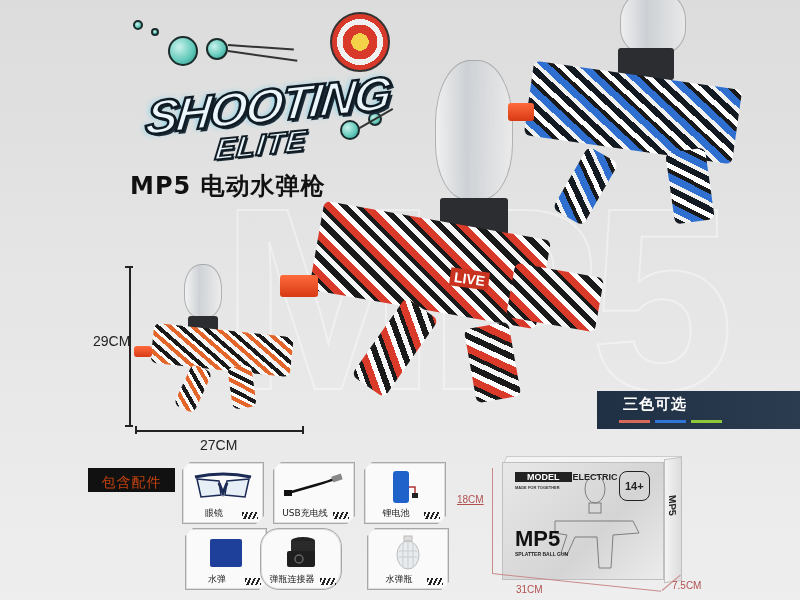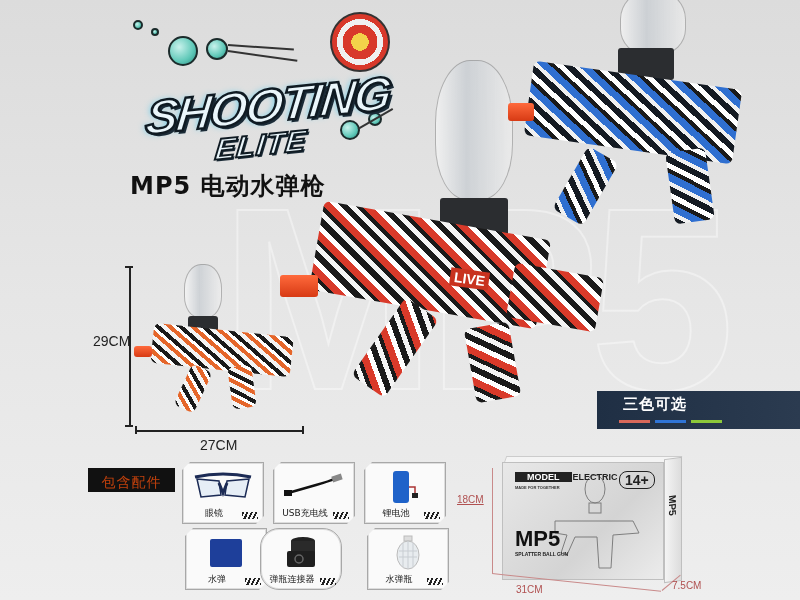--- a/index.html
+++ b/index.html
@@ -109,21 +109,21 @@
   }
   .box-side {
     left: 664px; top: 458px; width: 18px; height: 124px;
     background: linear-gradient(90deg, #f4f4f4, #dcdcdc);
     border: 1px solid #bfbfbf; transform: skewY(-8deg);
   }
   .box-top { left: 505px; top: 456px; width: 176px; height: 7px; background: #f4f4f4; border: 1px solid #ccc; transform: skewX(-20deg); }
   .box-brand { position: absolute; left: 12px; top: 9px; font-family: "Liberation Sans", sans-serif; font-weight: bold; font-size: 9px; color: #222; }
   .box-brand .tag { background: #222; color: #fff; padding: 0 12px; margin-right: 1px; }
   .box-brand-sub { position: absolute; left: 12px; top: 22px; font-family: "Liberation Sans", sans-serif; font-size: 4px; font-weight: bold; color: #333; }
-  .box-age { position: absolute; left: 116px; top: 8px; border: 1.5px solid #222; border-radius: 8px; padding: 0 5px; font-size: 14px; font-weight: bold; color: #222; font-family: "Liberation Sans", sans-serif; }
+  .box-age { position: absolute; left: 116px; top: 8px; border: 1.5px solid #222; border-radius: 8px; padding: 8px 5px; font-size: 11px; font-weight: bold; color: #222; font-family: "Liberation Sans", sans-serif; }
   .box-model { position: absolute; left: 12px; top: 63px; font-family: "Liberation Sans", sans-serif; font-weight: bold; font-size: 22px; color: #111; }
   .box-model-sub { position: absolute; left: 12px; top: 88px; font-family: "Liberation Sans", sans-serif; font-weight: bold; font-size: 5px; color: #222; }
   .box-side-text { position: absolute; left: 2px; top: 36px; font-family: "Liberation Sans", sans-serif; font-weight: bold; font-size: 10px; color: #222; writing-mode: vertical-rl; }
   .box-gun-sketch { position: absolute; left: 50px; top: 10px; width: 90px; height: 100px; opacity: 0.55; }
   .dim-pink { position: absolute; background: #c98a8a; }
   .dim-pink-text { position: absolute; font-family: "Liberation Sans", sans-serif; font-size: 10px; color: #b05050; }
 </style>
 </head>
 <body>
 

